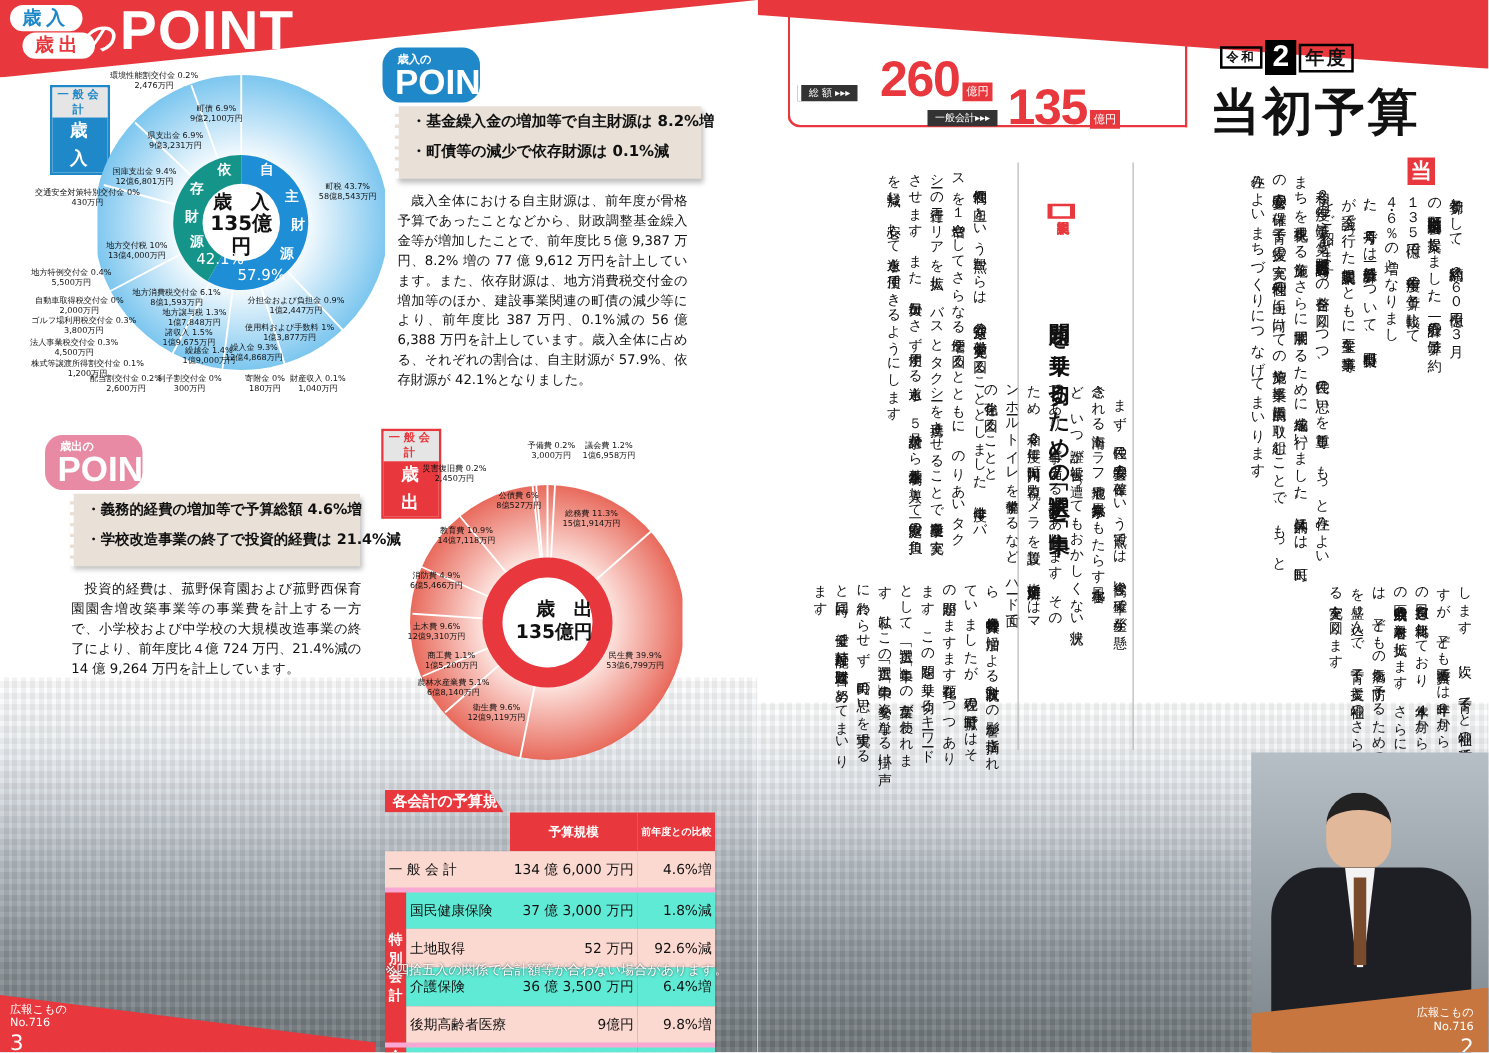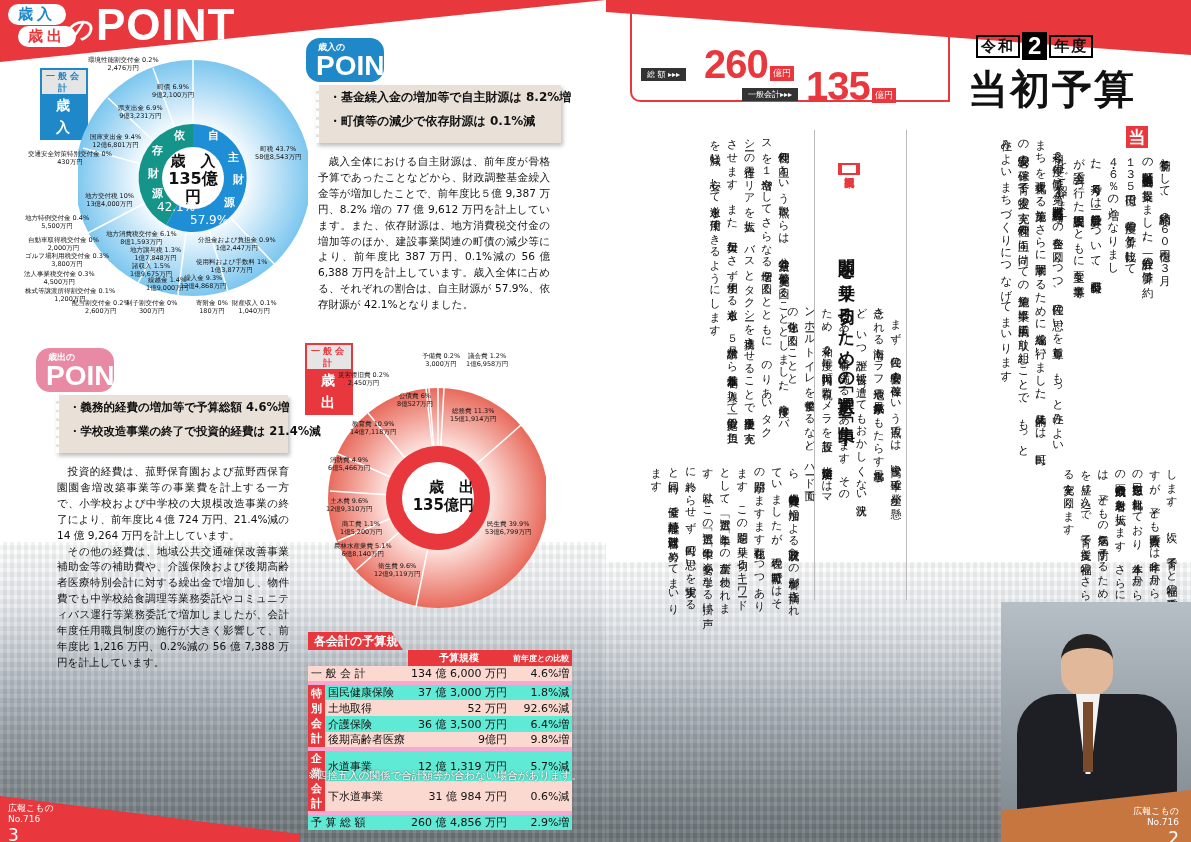--- a/index.html
+++ b/index.html
@@ -22,21 +22,21 @@
 .tag.red .t2{background:#e8383d}
 .lbl{position:absolute;font-size:6.5px;line-height:8px;text-align:center;white-space:nowrap;color:#111}
 .bubble{position:absolute;border-radius:14px;color:#fff;font-family:"Liberation Sans",sans-serif;font-weight:bold}
 .bubble .s{font-size:9px;display:block;padding:3px 0 0 12px}
 .bubble .b{font-size:28px;display:block;padding-left:10px;line-height:24px}
 .notebox{position:absolute;background:#e9e1d8;border-left:3px dashed #fff;box-shadow:2px 3px 4px rgba(0,0,0,.25)}
 .notebox div{font-size:12px;font-weight:bold;line-height:24px;padding-left:10px;white-space:nowrap}
 .body{position:absolute;font-size:10.6px;line-height:15.9px;text-align:justify}
 .body p{text-indent:1em}
 table.bt{position:absolute;left:308px;top:650px;border-collapse:collapse;font-size:11px;width:253px}
-table.bt td{padding:0 3px;height:16px;white-space:nowrap}
+table.bt td{padding:0 3px;height:31px;white-space:nowrap}
 .bt .hd td{background:#e8383d;color:#fff;font-weight:bold;font-size:10px;text-align:center}
 .bt .pink td{background:#fbd8d0}
 .bt .wh td{background:#5eead4}
 .bt .grp{background:#e8383d !important;color:#fff;font-weight:bold;text-align:center;width:26px}
 .bt .num{text-align:right}
 .bt .sep td{border-top:4px solid #f9a8d4}
 .btitle{position:absolute;left:308px;top:632px;width:95px;height:18px;background:#e8383d;color:#fff;font-weight:bold;font-size:12px;padding-left:6px;line-height:18px;clip-path:polygon(0 0,88% 0,100% 100%,0 100%)}
 .bnote{position:absolute;left:308px;top:769px;color:#fff;font-size:10.5px;text-shadow:0 0 2px #333}
 .foot{position:absolute;color:#fff;font-size:9px;line-height:11px}
 .foot .pg{font-size:17px;line-height:20px}
@@ -138,21 +138,20 @@
   <div class="bubble" style="left:36px;top:348px;width:78px;height:44px;background:#e98aa4">
     <span class="s">歳出の</span>
     <span class="b">POINT</span>
   </div>
   <div class="notebox" style="left:56px;top:395px;width:232px;height:58px">
     <div style="font-size:11.5px">・義務的経費の増加等で予算総額 4.6%増</div>
     <div style="font-size:11.5px">・学校改造事業の終了で投資的経費は 21.4%減</div>
   </div>
   <div class="body" style="left:57px;top:464px;width:232px">
     <p>投資的経費は、菰野保育園および菰野西保育園園舎増改築事業等の事業費を計上する一方で、小学校および中学校の大規模改造事業の終了により、前年度比４億 724 万円、21.4%減の 14 億 9,264 万円を計上しています。</p>
-    <p>その他の経費は、地域公共交通確保改善事業補助金等の補助費や、介護保険および後期高齢者医療特別会計に対する繰出金で増加し、物件費でも中学校給食調理等業務委託やコミュニティバス運行等業務委託で増加しましたが、会計年度任用職員制度の施行が大きく影響して、前年度比 1,216 万円、0.2%減の 56 億 7,388 万円を計上しています。</p>
   </div>
 
   <div class="tag red" style="left:305px;top:343px;width:48px">
     <div class="t1">一般会計</div>
     <div class="t2">歳出</div>
   </div>
   <svg style="position:absolute;left:316px;top:373px" width="230" height="240" viewBox="0 0 230 240">
     <defs>
       <radialGradient id="rg2" cx="50%" cy="50%" r="50%">
         <stop offset="40%" stop-color="#fff2ee"></stop>
@@ -261,21 +260,21 @@
   <div style="position:absolute;left:24px;top:12px;width:320px;height:90px;border:2px solid #e8383d;border-top:none;border-radius:0 0 0 10px"></div>
 
   <div style="position:absolute;left:32px;top:68px;background:#333;color:#fff;font-size:8px;padding:1px 6px;border-left:3px solid #fff">総 額 ▸▸▸</div>
   <div style="position:absolute;left:98px;top:42px;color:#e8383d;font-size:40px;font-weight:bold;font-family:'Liberation Sans',sans-serif;letter-spacing:-1px">260</div>
   <div style="position:absolute;left:164px;top:66px;background:#e8383d;color:#fff;font-size:9px;padding:1px 3px">億円</div>
   <div style="position:absolute;left:136px;top:88px;background:#333;color:#fff;font-size:8px;padding:1px 6px">一般会計▸▸▸</div>
   <div style="position:absolute;left:200px;top:64px;color:#e8383d;font-size:40px;font-weight:bold;font-family:'Liberation Sans',sans-serif;letter-spacing:-1px">135</div>
   <div style="position:absolute;left:266px;top:88px;background:#e8383d;color:#fff;font-size:9px;padding:1px 3px">億円</div>
 
   <div style="position:absolute;left:370px;top:32px;display:flex;align-items:center;gap:2px">
-    <span style="border:2px solid #000;font-size:15px;font-weight:bold;padding:0 3px;letter-spacing:2px">令和</span>
+    <span style="border:2px solid #000;font-size:10px;font-weight:bold;padding:0 3px;letter-spacing:2px">令和</span>
     <span style="background:#000;color:#fff;font-size:24px;font-weight:bold;padding:0 6px;font-family:'Liberation Sans',sans-serif">2</span>
     <span style="border:2px solid #000;font-size:15px;font-weight:bold;padding:0 3px;letter-spacing:2px">年度</span>
   </div>
   <div style="position:absolute;left:362px;top:62px;font-size:40px;font-weight:bold;letter-spacing:2px">当初予算</div>
 
   <div style="position:absolute;left:520px;top:126px;width:22px;height:22px;background:#e8383d;color:#fff;font-size:17px;font-weight:bold;text-align:center;line-height:22px;font-family:'DejaVu Serif',serif">当</div>
   <div class="vt" style="right:18px;top:150px;height:130px;width:70px"><span>初予算として、総額約２６０億円を３月の菰野町議会定例会に提案しました。一般会計の予算は約１３５億円で、前年度の予算と比較して４・６％の増となりました。今月号では一般会計予算について、柴田町長が議会で行った提案説明とともに主要な事業等をご紹介します。</span></div>
 
   <div class="vt" style="left:300px;top:132px;height:320px;width:160px">
       <p>令和２年度の予算は第５次菰野町総合計画との整合を図りつつ、住民の思いを尊重し、もっと住みよいまちを具現化する施策をさらに展開するために編成を行いました。具体的には、町民の安全安心の確保、子育て支援の充実、利便性の向上に向けての施策や事業に重点的に取り組むことで、もっと住みよいまちづくりにつなげてまいります。</p>

